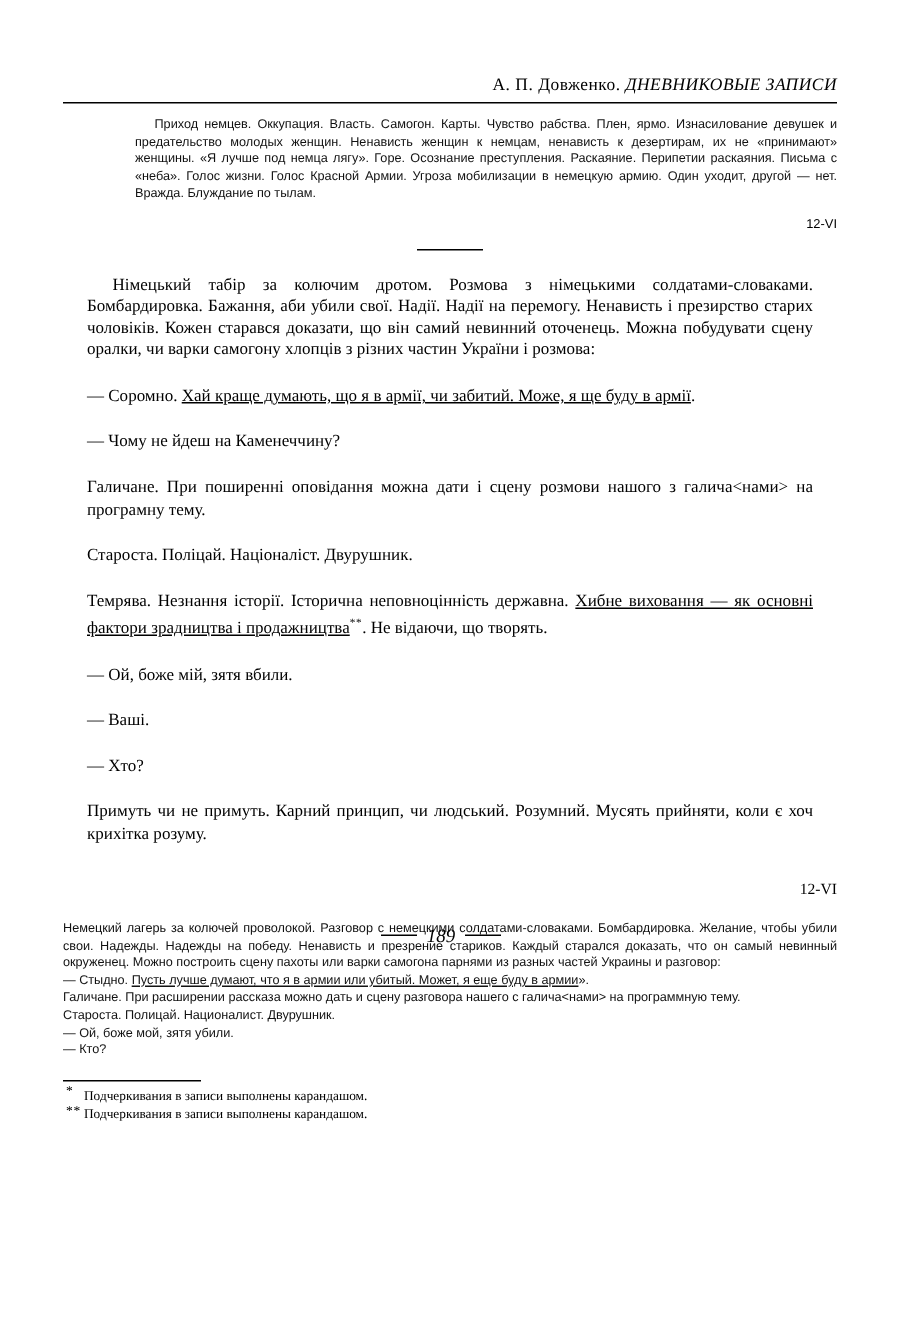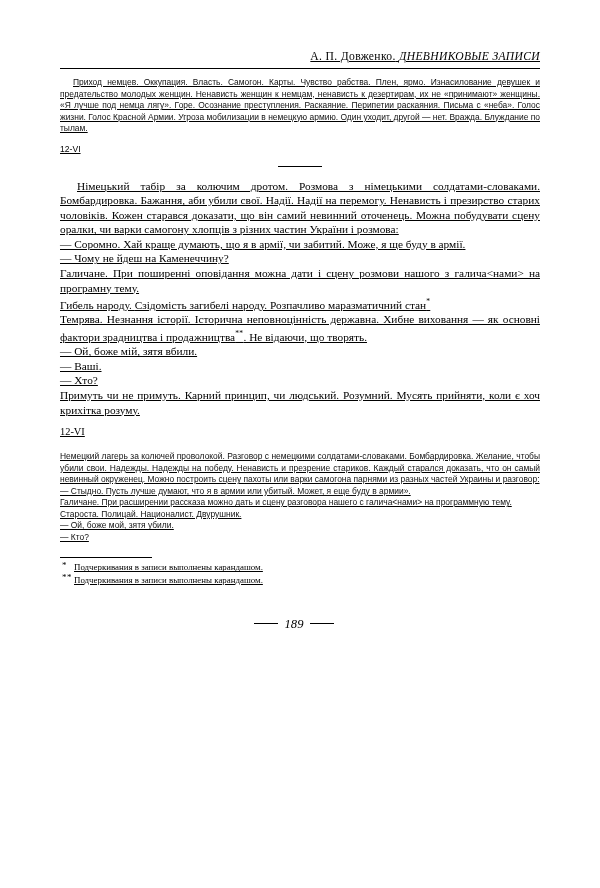--- a/index.html
+++ b/index.html
@@ -12,22 +12,21 @@
     height: 888px;
     font-family: "Liberation Sans", sans-serif;
     color: #000000;
     overflow: hidden;
   }
   .page {
     position: relative;
     width: 600px;
     height: 656px;
     box-sizing: border-box;
-    padding: 0 60px;
-    text-decoration: underline;
+    padding: 0 42px;
   }
 
   
   .runhead {
     text-align: right;
     font-family: "Liberation Serif", serif;
     font-size: 11.6px;
     letter-spacing: 0.35px;
     padding-top: 50px;
     white-space: nowrap;
@@ -50,42 +49,44 @@
     font-size: 8.45px;
     line-height: 11.55px;
     text-align: justify;
     color: #111;
   }
   .ru p {
     margin: 0;
   }
   .ru p.ind {
     text-indent: 13px;
+    margin-left: 48px;
   }
 
   
   .uk {
     font-family: "Liberation Serif", serif;
     font-size: 11.35px;
     line-height: 14.55px;
     text-align: justify;
   }
   .uk p {
-    margin: 0;
+    margin: 16px;
   }
   .uk p.ind {
     text-indent: 17px;
   }
 
   u.pencil {
     text-decoration: underline;
     text-underline-offset: 1.2px;
   }
 
   .date {
+    text-align: right;
     font-family: "Liberation Serif", serif;
     font-size: 10.4px;
   }
   .date.sans {
     font-family: "Liberation Sans", sans-serif;
     font-size: 8.6px;
   }
 
   .sep-rule {
     width: 44px;
@@ -163,21 +164,21 @@
   <div class="gap-sm"></div>
   <div class="date sans">12-VI</div>
 
   <div class="sep-rule"></div>
 
   <div class="uk">
     <p class="ind">Німецький табір за колючим дротом. Розмова з німецькими солдатами-словаками. Бомбардировка. Бажання, аби убили свої. Надії. Надії на перемогу. Ненависть і презирство старих чоловіків. Кожен старався доказати, що він самий невинний оточенець. Можна побудувати сцену оралки, чи варки самогону хлопців з різних частин України і розмова:</p>
     <p><span>— Соромно. </span><u class="pencil">Хай краще думають, що я в армії, чи забитий. Може, я ще буду в армії</u><span>.</span></p>
     <p>— Чому не йдеш на Каменеччину?</p>
     <p>Галичане. При поширенні оповідання можна дати і сцену розмови нашого з галича&lt;нами&gt; на програмну тему.</p>
-    <p><span>Гибель народу. </span><u class="pencil">Сзідомість загибелі народу. Розпачливо маразматичний стан</u><sup class="fnmark">*</sup></p>
+    <p>Староста. Поліцай. Націоналіст. Двурушник.</p>
     <p><span>Темрява. Незнання історії. Історична неповноцінність державна. </span><u class="pencil">Хибне виховання — як основні фактори зрадництва і продажництва</u><sup class="fnmark">**</sup><span>. Не відаючи, що творять.</span></p>
     <p>— Ой, боже мій, зятя вбили.</p>
     <p>— Ваші.</p>
     <p>— Хто?</p>
     <p>Примуть чи не примуть. Карний принцип, чи людський. Розумний. Мусять прийняти, коли є хоч крихітка розуму.</p>
   </div>
 
   <div class="gap-sm"></div>
   <div class="date">12-VI</div>
 

